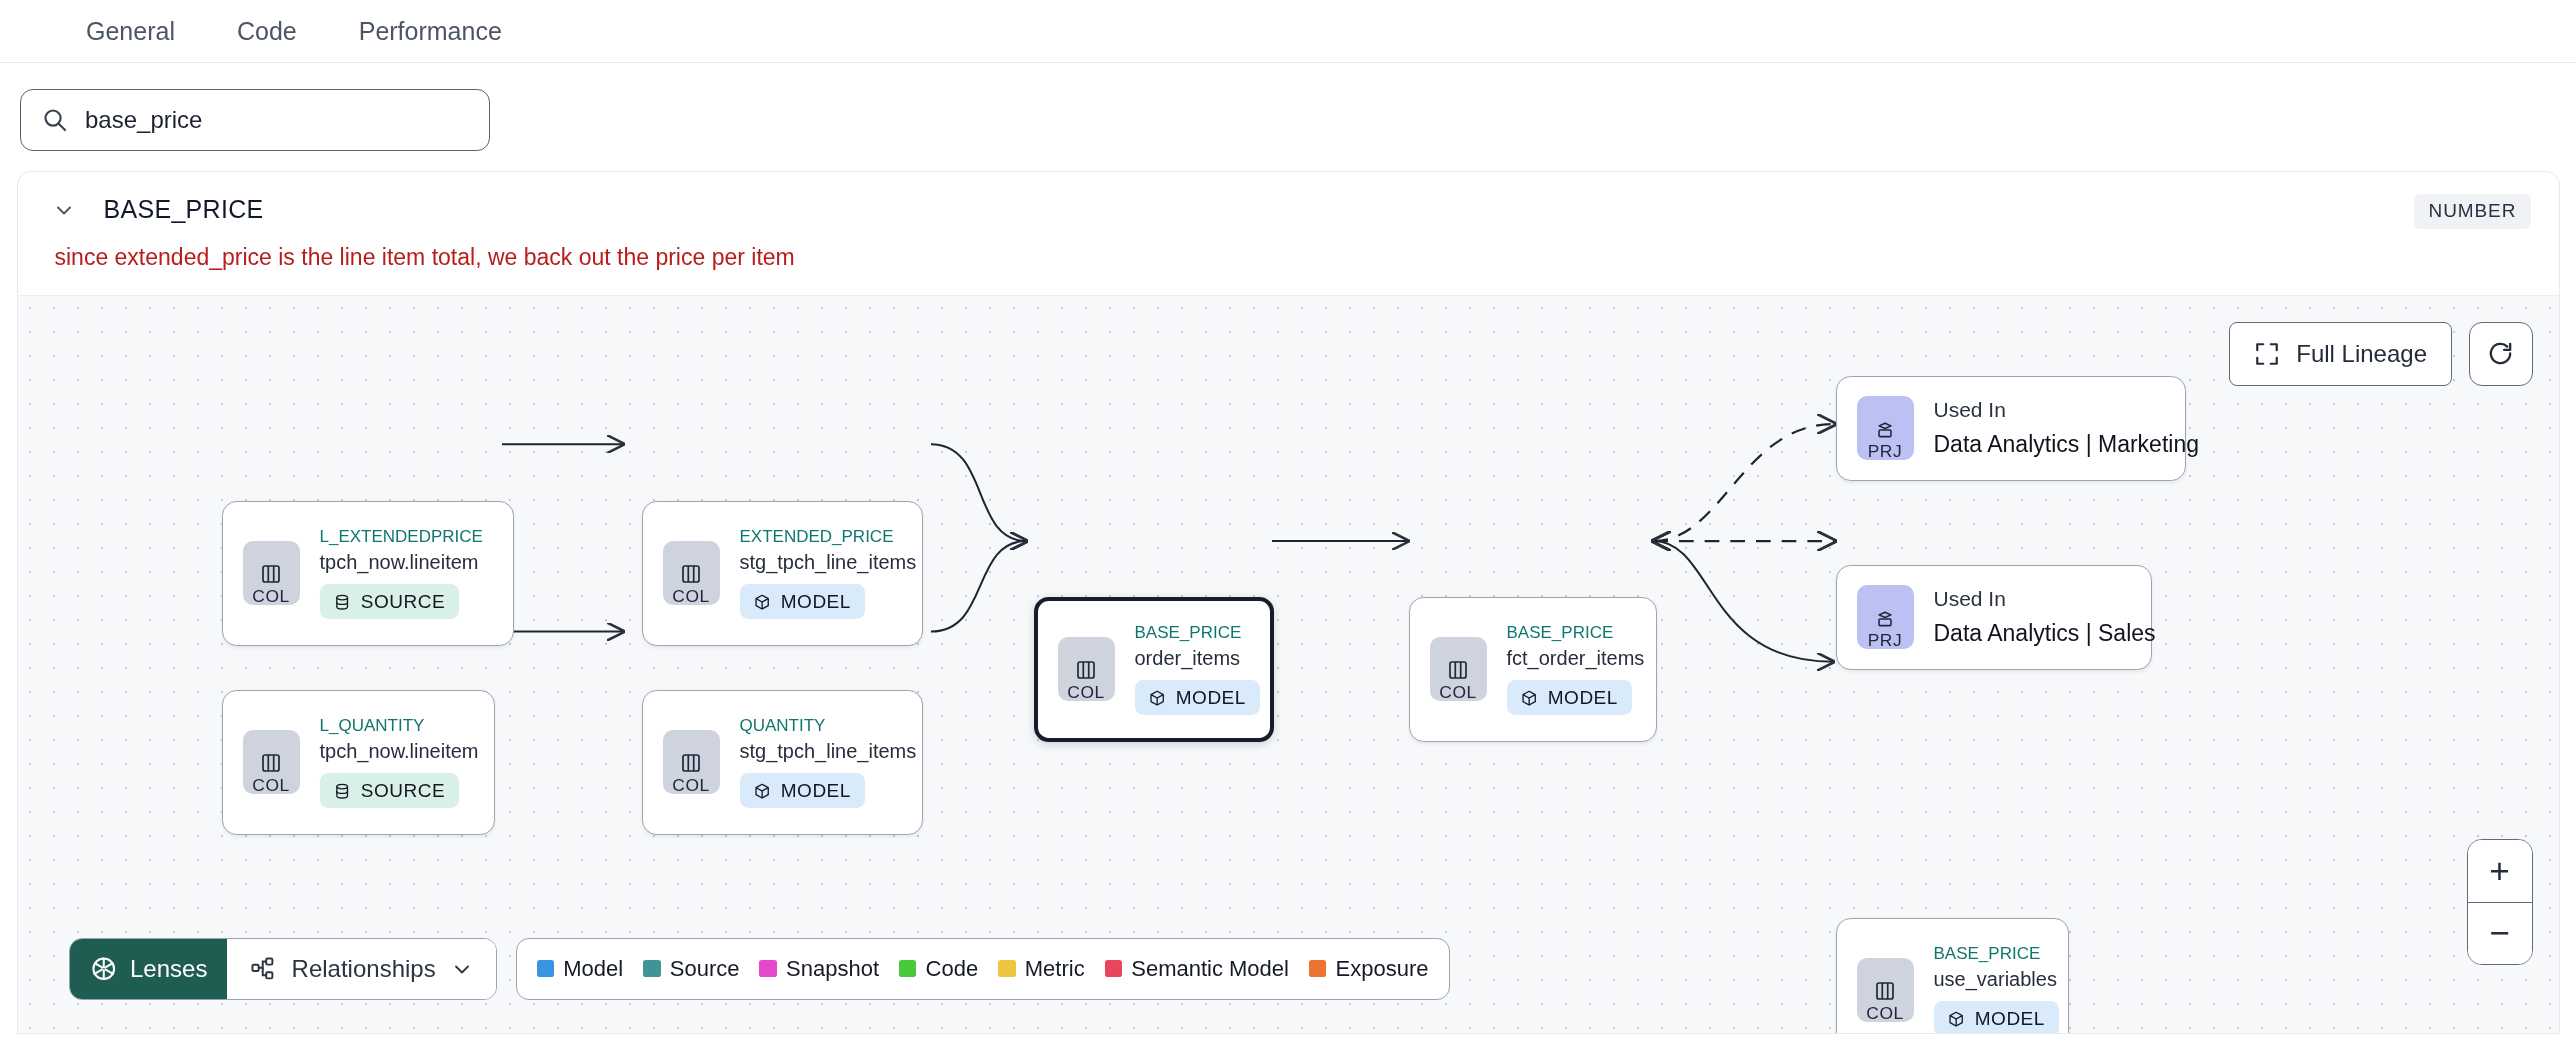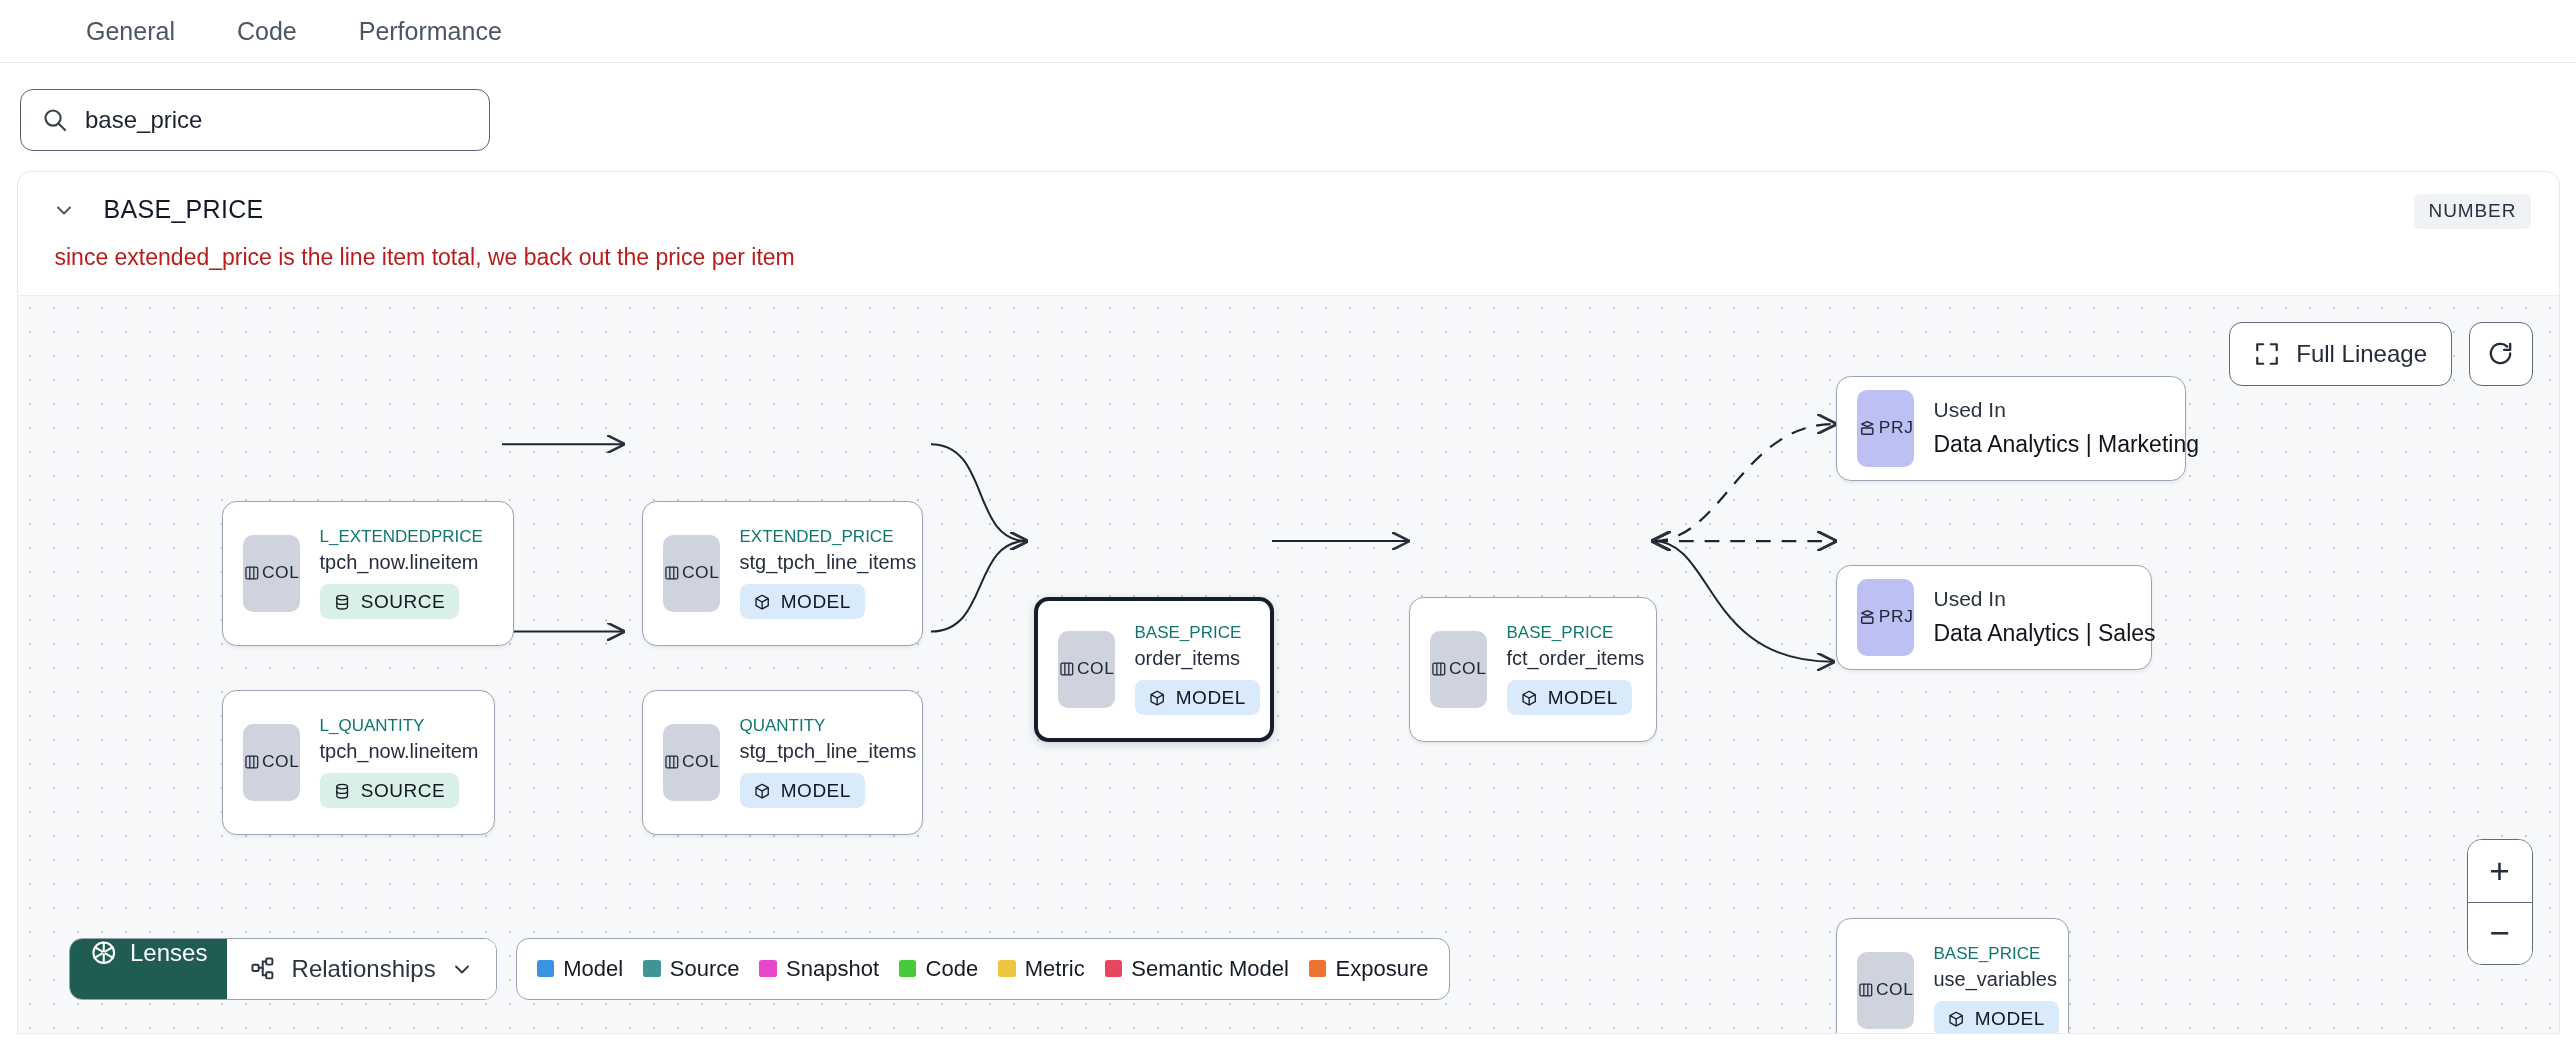--- a/index.html
+++ b/index.html
@@ -158,27 +158,27 @@
     padding: 0 20px;
     box-shadow: 0 1.8px 3.7px rgba(20,25,40,.07);
     cursor: pointer;
   }
   .node.selected {
     border: 4.6px solid #161d2c;
     box-shadow: 0 2.8px 8.3px rgba(20,25,40,.16);
   }
   .node .kind {
     flex: 0 0 auto;
-    width: 57px; height: 77px;
+    width: 57px; height: 64px;
     border-radius: 10px;
     background: #ced3dd;
     display: flex;
-    flex-direction: row;
-    align-items: center;
-    justify-content: space-between;
+    flex-direction: column;
+    align-items: center;
+    justify-content: flex-end;
     gap: 1.8px;
     color: #20273a;
   }
   .node .kind.prj { background: #bcc0f3; }
   .node .kind .kind-txt {
     font-size: 17.4px;
     letter-spacing: 0.6px;
     line-height: 1;
   }
   .node .body {
@@ -224,21 +224,21 @@
   .top-controls {
     position: absolute;
     top: 26px; right: 26px;
     display: flex;
     align-items: center;
     gap: 16.5px;
   }
   .btn-outline {
     height: 64px;
     border: 1.8px solid #616a7d;
-    border-radius: 13px;
+    border-radius: 8px;
     background: #fff;
     display: inline-flex;
     align-items: center;
     gap: 16.5px;
     padding: 0 24px;
     font-size: 24px;
     color: #242b3a;
     cursor: pointer;
     font-family: "Liberation Sans", sans-serif;
   }
@@ -290,21 +290,21 @@
     height: 62px;
     border-radius: 13px;
     border: 1.8px solid #9aa2b3;
     background: #fff;
     overflow: hidden;
   }
   .seg-lenses {
     background: #1f5c52;
     color: #ffffff;
     display: flex;
-    align-items: flex-start;
+    align-items: center;
     gap: 13px;
     padding: 0 20px;
     font-size: 24px;
     cursor: pointer;
   }
   .seg-rel {
     display: flex;
     align-items: center;
     gap: 14.7px;
     padding: 0 22px;

